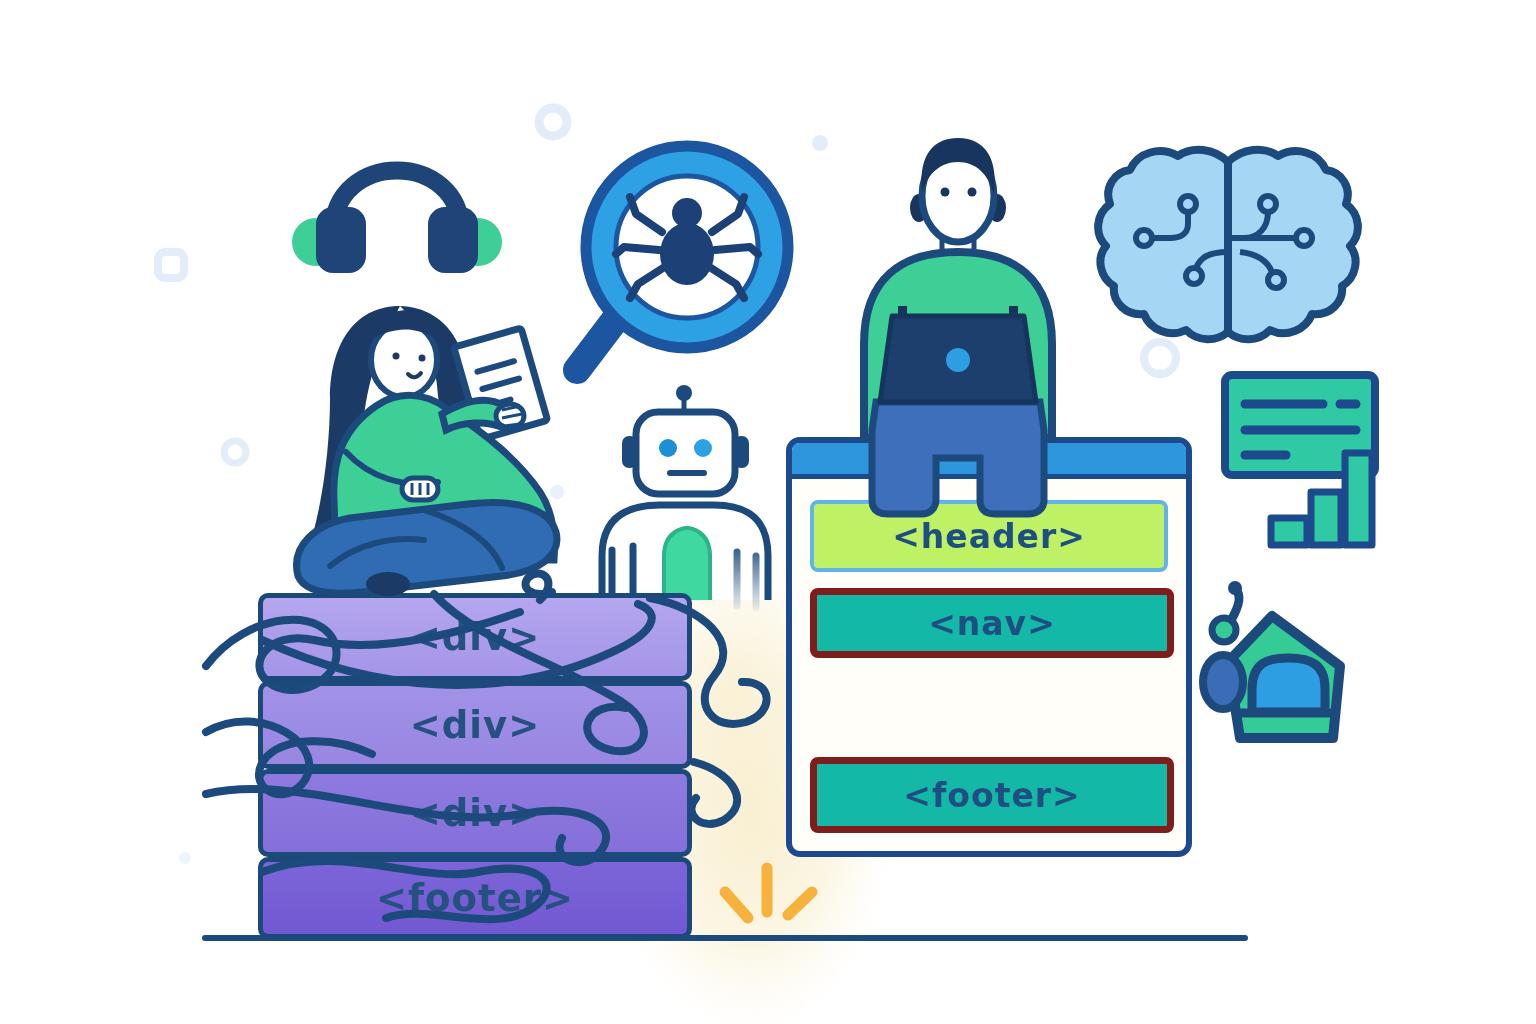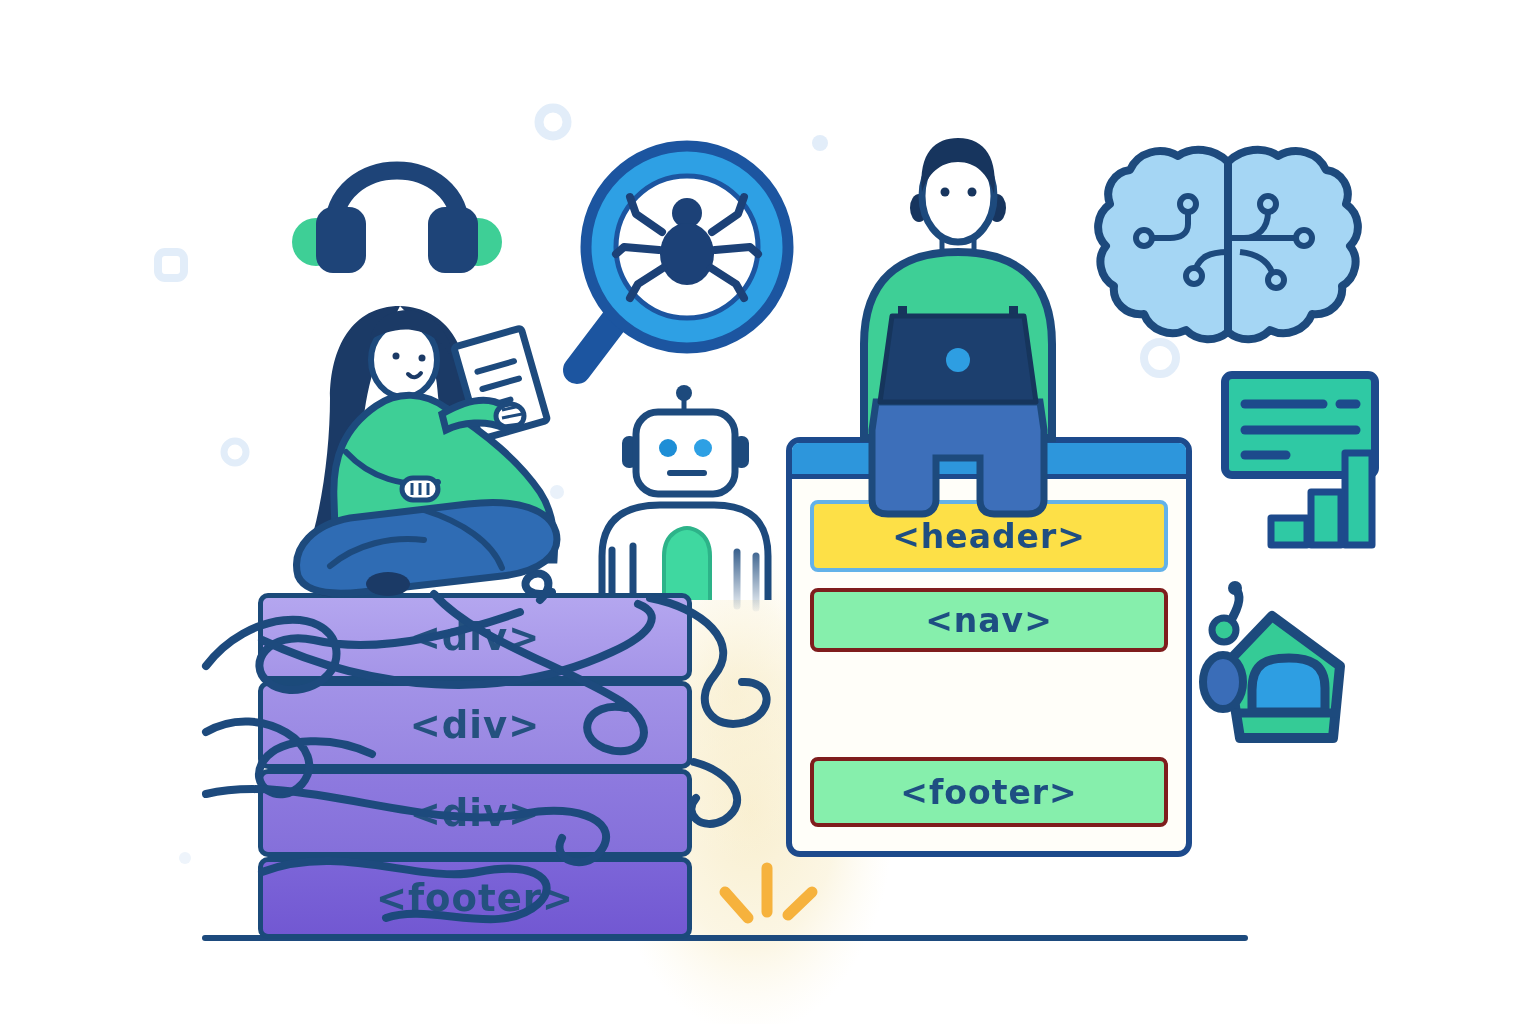--- a/index.html
+++ b/index.html
@@ -16,22 +16,22 @@
   .sb2{top:681px;height:78px;background:linear-gradient(180deg,#a292e7,#9886e2);}
   .sb3{top:769px;height:78px;background:linear-gradient(180deg,#8e7adf,#8570da);}
   .sb4{top:857px;height:72px;background:linear-gradient(180deg,#7c65d8,#7258d2);}
 
   
   .window{position:absolute;left:786px;top:437px;width:394px;height:408px;z-index:10;
           background:#fffef9;border:6px solid #1d4a8c;border-radius:14px;}
   .window-bar{height:31px;background:#2d96dc;border-bottom:5px solid #1d4a8c;border-radius:7px 7px 0 0;}
   .win-box{position:absolute;left:18px;width:350px;border-radius:8px;display:flex;align-items:center;
            justify-content:center;font-weight:bold;font-size:33px;color:#1e4e82;letter-spacing:1px;}
-  .wb-blue{background:#fde047;border:4px solid #63b2e9;}
-  .wb-green{background:#86efac;border:4px solid #7f1d1d;}
+  .wb-blue{background:#bef264;border:4px solid #63b2e9;}
+  .wb-green{background:#14b8a6;border:7px solid #7f1d1d;}
   .wh{top:57px;height:64px;} .wn{top:145px;height:56px;} .wa{top:224px;height:66px;} .wf{top:314px;height:62px;}
 </style>
 </head>
 <body>
 
 <div class="canvas">
 
   <svg class="layer base" viewBox="0 0 1536 1024">
     <defs>
       <radialGradient id="glow" cx="50%" cy="50%" r="50%">

